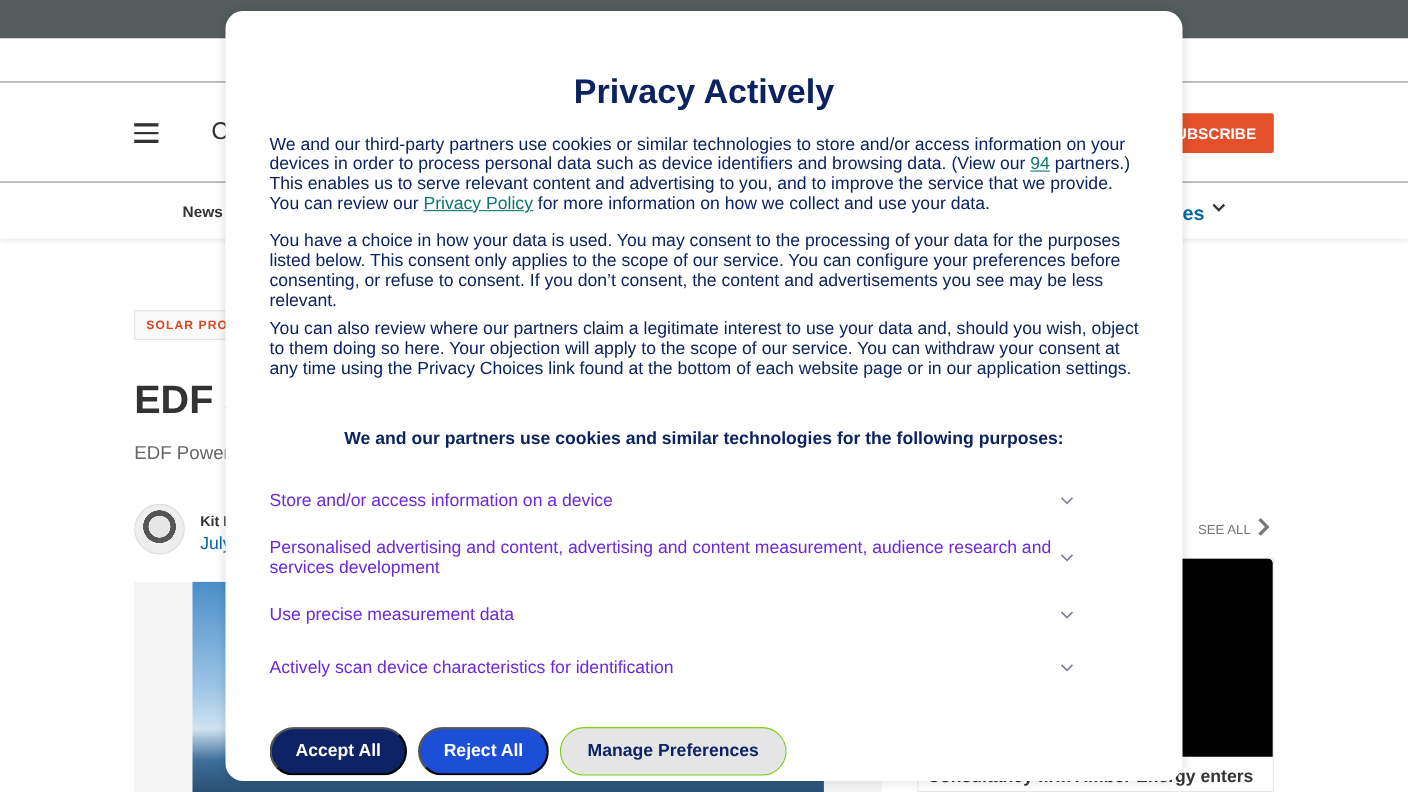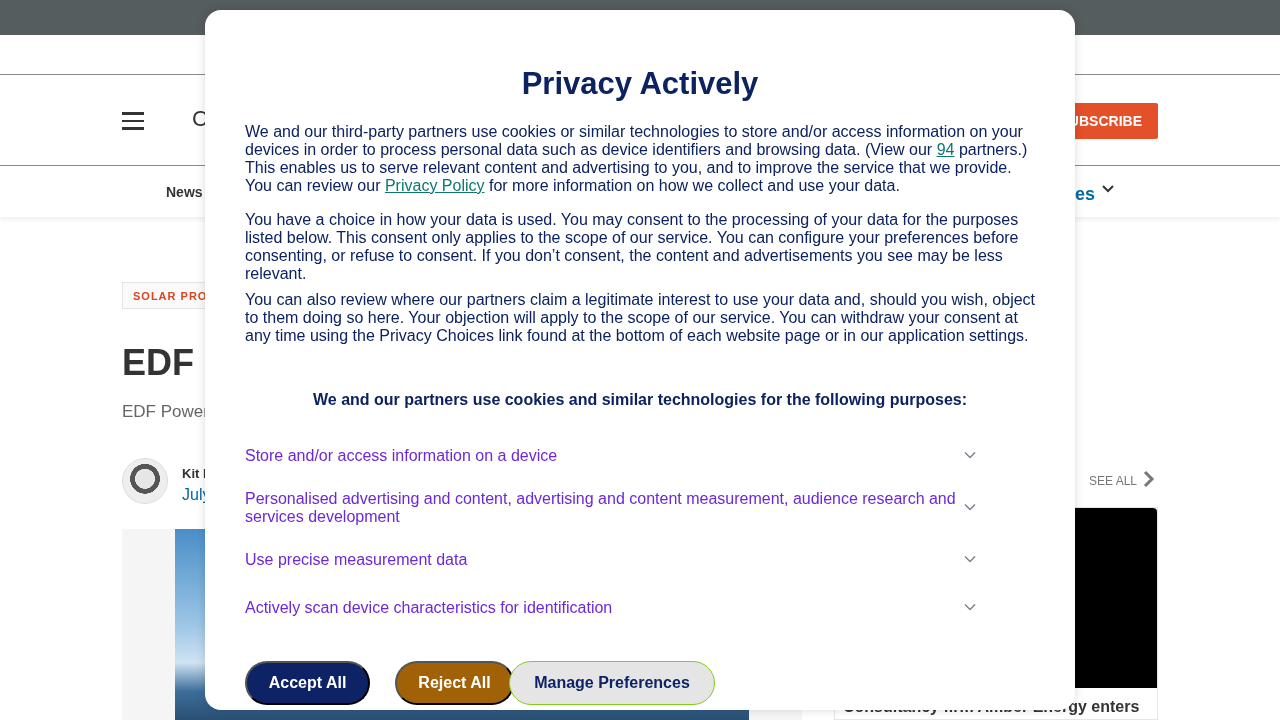--- a/index.html
+++ b/index.html
@@ -36,21 +36,21 @@
   
   .modal { position: absolute; left: 205px; top: 10px; width: 870px; height: 700px; background: #fff; border-radius: 16px; box-shadow: 0 0 10px rgba(0,0,0,0.15); color: #0d2260; }
   .modal-title { position: absolute; left: 0; top: 56px; width: 870px; text-align: center; font-size: 31px; font-weight: bold; color: #0d2260; }
   .para { position: absolute; left: 40px; width: 795px; font-size: 16px; line-height: 18px; color: #0d2260; }
   .para a { color: #0f766e; text-decoration: underline; }
   .purposes-head { position: absolute; left: 0; top: 381px; width: 870px; text-align: center; font-size: 16px; font-weight: bold; color: #0d2260; }
   .purpose { position: absolute; left: 40px; width: 745px; font-size: 16px; line-height: 18px; color: #6d28d9; }
   .chev { position: absolute; left: 758px; width: 14px; height: 14px; color: #7b8190; }
   .btn { position: absolute; top: 636px; height: 44px; border-radius: 22px; font-size: 16px; font-weight: bold; display: flex; align-items: center; justify-content: center; font-family: "Liberation Sans", sans-serif; margin-top: 15px; }
   .btn-accept { left: 40px; width: 125px; background: #0d2366; color: #fff; }
-  .btn-reject { left: 190px; width: 119px; background: #a16207; color: #fff; }
+  .btn-reject { left: 175px; width: 119px; background: #1d4ed8; color: #fff; }
   .btn-manage { left: 304px; width: 206px; background: #e5e5e5; color: #0d2366; border: 1px solid #84cc16; }
 </style>
 </head>
 <body>
 
 <div class="topbar"></div>
 <div class="strip"></div>
 <div class="header">
   <div class="hamburger">
       <span></span>

